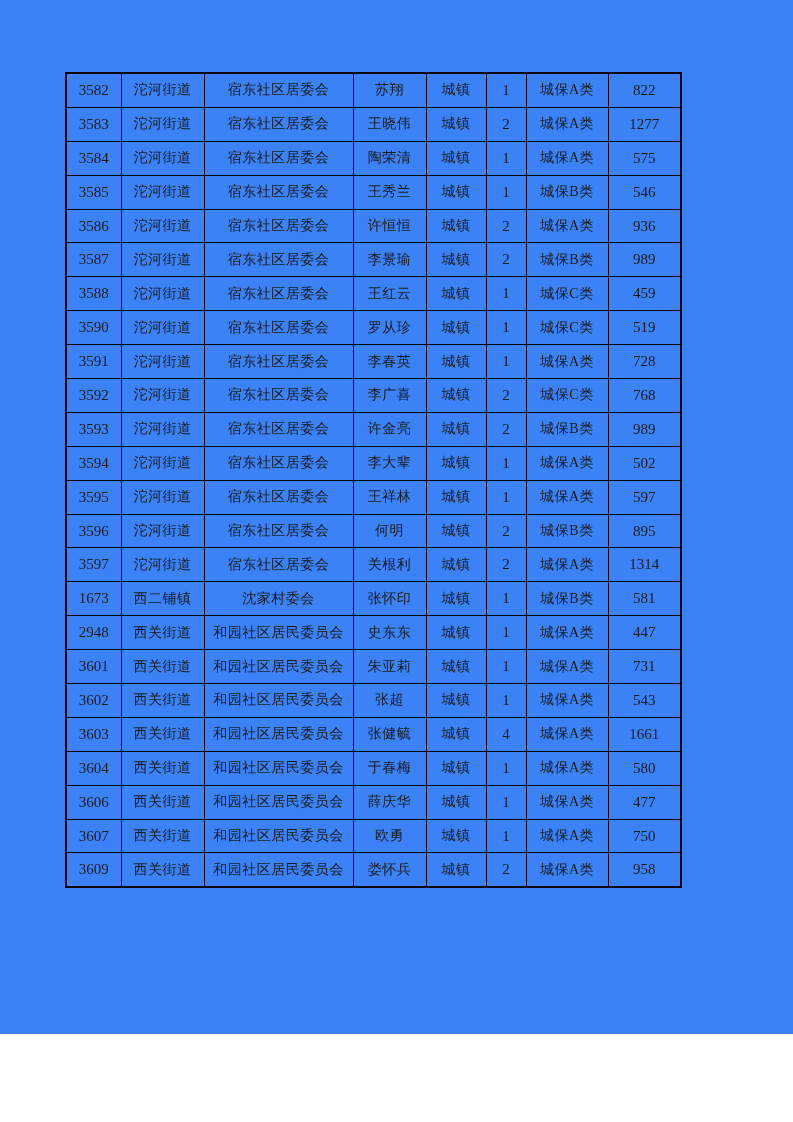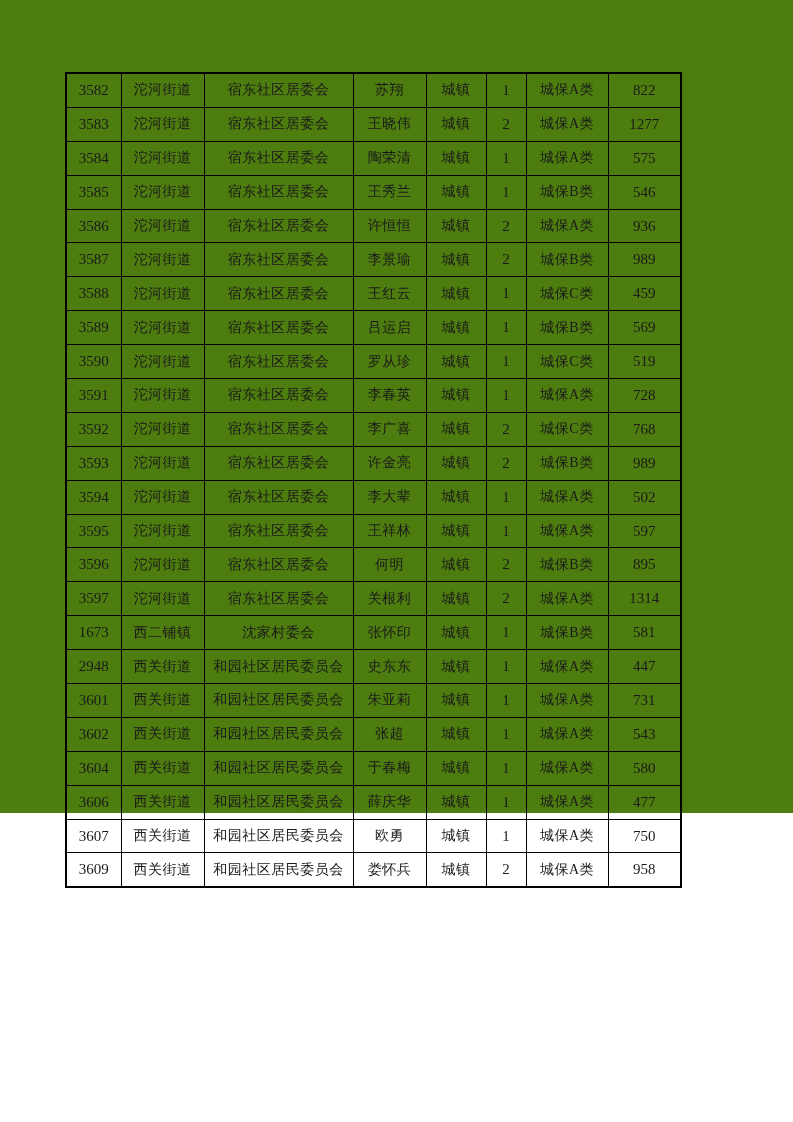--- a/index.html
+++ b/index.html
@@ -12,22 +12,22 @@
     height: 1122px;
     position: relative;
     overflow: hidden;
     font-family: "Liberation Serif", "DejaVu Serif", serif;
     color: #1a1a1a;
   }
   .page {
     position: absolute;
     left: 0; top: 0;
     width: 793px;
-    height: 813px;
-    background: #4d7c0f;
+    height: 1034px;
+    background: #3b82f6;
   }
   table.roster {
     position: absolute;
     left: 65px;
     top: 72px;
     border-collapse: collapse;
     table-layout: fixed;
     border: 2px solid #000000;
   }
   table.roster td {
@@ -137,30 +137,20 @@
           <td class="num">3588</td>
           <td>沱河街道</td>
           <td>宿东社区居委会</td>
           <td>王红云</td>
           <td>城镇</td>
           <td class="num">1</td>
           <td>城保C类</td>
           <td class="num">459</td>
         </tr>
         <tr>
-          <td class="num">3589</td>
-          <td>沱河街道</td>
-          <td>宿东社区居委会</td>
-          <td>吕运启</td>
-          <td>城镇</td>
-          <td class="num">1</td>
-          <td>城保B类</td>
-          <td class="num">569</td>
-        </tr>
-        <tr>
           <td class="num">3590</td>
           <td>沱河街道</td>
           <td>宿东社区居委会</td>
           <td>罗从珍</td>
           <td>城镇</td>
           <td class="num">1</td>
           <td>城保C类</td>
           <td class="num">519</td>
         </tr>
         <tr>
@@ -265,20 +255,30 @@
         </tr>
         <tr>
           <td class="num">3602</td>
           <td>西关街道</td>
           <td>和园社区居民委员会</td>
           <td>张超</td>
           <td>城镇</td>
           <td class="num">1</td>
           <td>城保A类</td>
           <td class="num">543</td>
+        </tr>
+        <tr>
+          <td class="num">3603</td>
+          <td>西关街道</td>
+          <td>和园社区居民委员会</td>
+          <td>张健毓</td>
+          <td>城镇</td>
+          <td class="num">4</td>
+          <td>城保A类</td>
+          <td class="num">1661</td>
         </tr>
         <tr>
           <td class="num">3604</td>
           <td>西关街道</td>
           <td>和园社区居民委员会</td>
           <td>于春梅</td>
           <td>城镇</td>
           <td class="num">1</td>
           <td>城保A类</td>
           <td class="num">580</td>

